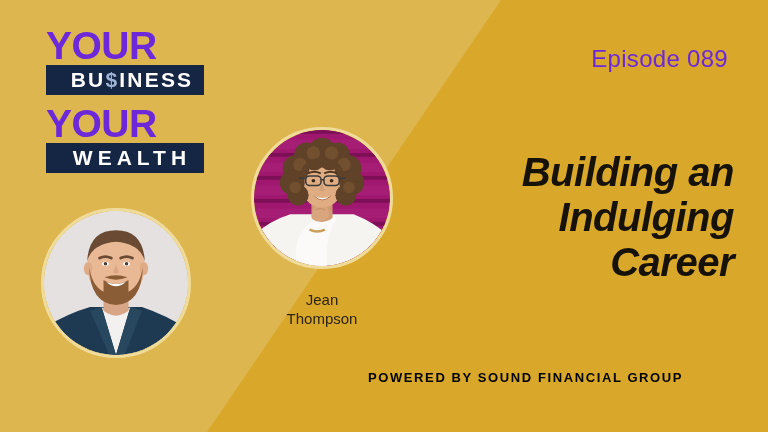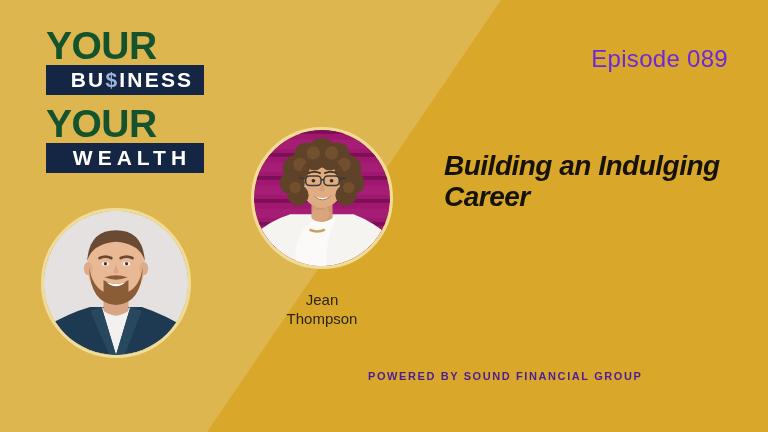--- a/index.html
+++ b/index.html
@@ -18,21 +18,21 @@
   
   .wedge {
     position:absolute; inset:0;
     background:#d9a82a;
     clip-path: polygon(501px 0px, 768px 0px, 768px 432px, 207px 432px);
   }
   
   .logo { position:absolute; left:46px; top:28px; width:158px; }
   .logo-word {
     font-size:39px; line-height:0.92;
-    font-weight:bold; color:#14532d;
+    font-weight:bold; color:#6d28d9;
     letter-spacing:-0.5px;
   }
   .logo-bar {
     background:#152544;
     color:#ffffff;
     font-size:21px;
     font-weight:bold;
     letter-spacing:2.2px;
     text-align:center;
     padding:4px 3px 5px 17px;
@@ -45,30 +45,31 @@
   .logo-group2 .logo-bar { letter-spacing:5px; font-size:21px; }
   
   .episode {
     position:absolute; right:40px; top:45px;
     font-size:24px; color:#6d28d9; letter-spacing:0.3px;
   }
   
   .title {
     position:absolute; left:444px; top:150px;
     width:290px;
-    font-size:28px; line-height:1.12;
+    font-size:40px; line-height:1.12;
     font-style:italic; font-weight:bold;
     color:#161208;
     letter-spacing:-0.5px;
+    text-align:right;
   }
   
   .footer {
     position:absolute; left:368px; top:370px;
-    font-size:11px; font-weight:bold;
-    color:#4c1d95; letter-spacing:1.6px;
+    font-size:13px; font-weight:bold;
+    color:#000000; letter-spacing:1.6px;
     white-space:nowrap;
   }
   
   .speaker { position:absolute; text-align:center; }
   .speaker-name {
     color:#2b2416; font-size:15px; line-height:1.25;
     margin-top:22px; white-space:pre-line;
   }
   .avatar {
     border-radius:50%;

